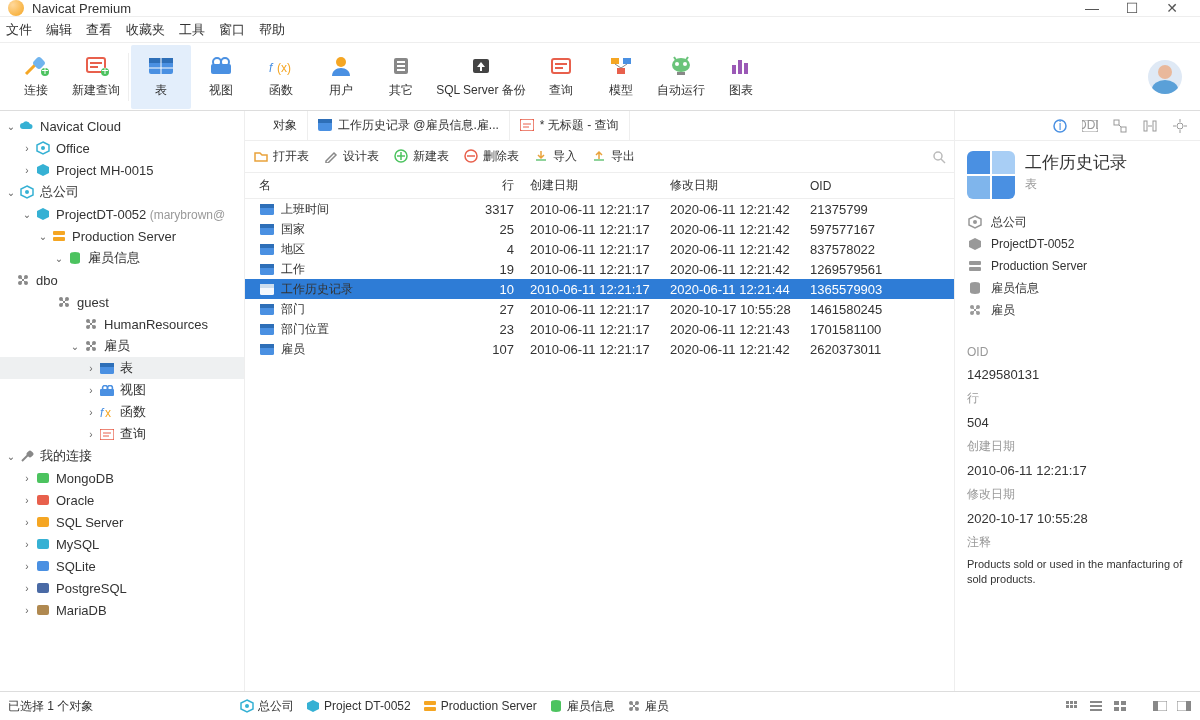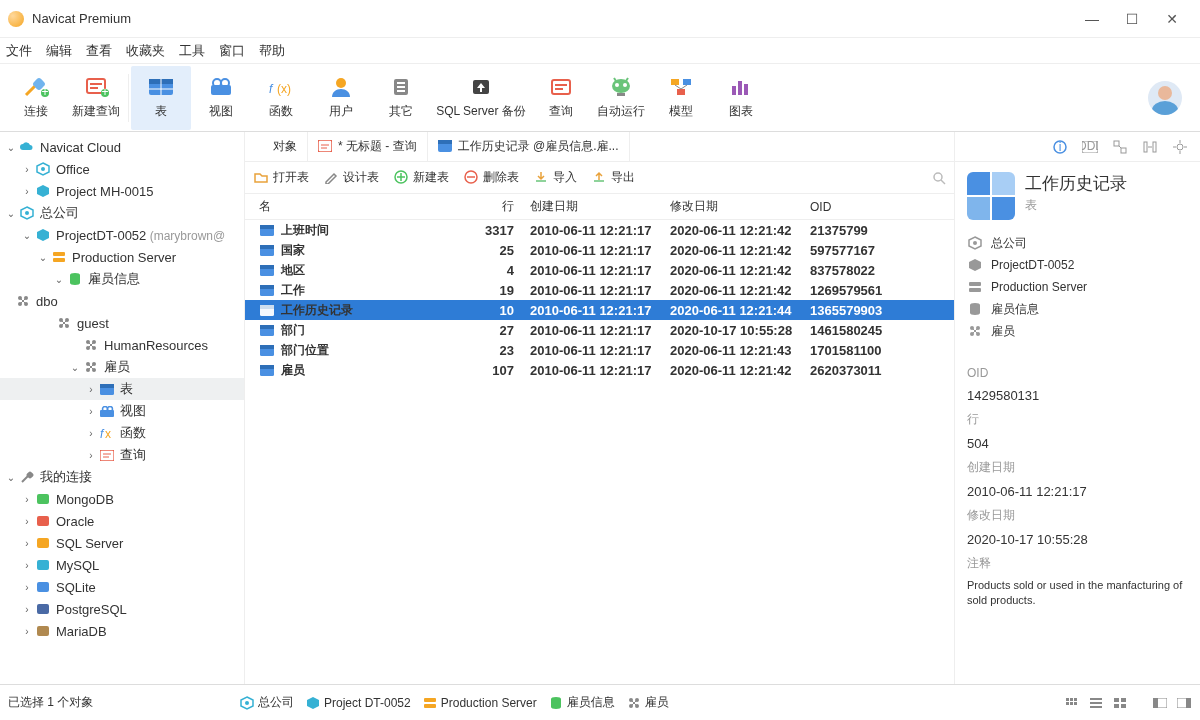--- a/index.html
+++ b/index.html
@@ -1,17 +1,17 @@
 <!DOCTYPE html>
 <html><head>
 <meta charset="utf-8">
 <style>
 *{box-sizing:border-box;margin:0;padding:0;font-family:"Segoe UI","Microsoft YaHei",sans-serif;font-size:12px;color:#333;}
 body{width:1200px;height:720px;overflow:hidden;background:#fff;display:flex;flex-direction:column;}
-.titlebar{height:38px;display:flex;align-items:center;padding:0 8px;border-bottom:1px solid #eee;}
+.titlebar{height:17px;display:flex;align-items:center;padding:0 8px;border-bottom:1px solid #eee;}
 .titlebar .logo{width:16px;height:16px;border-radius:50%;background:radial-gradient(circle at 30% 30%,#ffd89b,#f5a623);margin-right:8px;display:inline-block;}
 .titlebar .title{flex:1;font-size:13px;}
 .winbtn{width:40px;height:30px;display:flex;align-items:center;justify-content:center;font-size:14px;color:#555;}
 .menubar{height:26px;display:flex;align-items:center;padding:0 6px;gap:14px;border-bottom:1px solid #eee;}
 .menubar span{font-size:13px;}
 .toolbar{height:68px;display:flex;align-items:center;padding:0 6px;border-bottom:1px solid #ddd;}
 .tbtn{width:60px;height:64px;display:flex;flex-direction:column;align-items:center;justify-content:center;gap:4px;border-radius:2px;}
 .tbtn.wide{width:100px;}
 .tbtn.active{background:#e3eefb;}
 .tico{width:28px;height:24px;display:flex;align-items:center;justify-content:center;}
@@ -45,39 +45,39 @@
 .c2{width:70px;text-align:right;padding-right:16px;}
 .c3{width:140px;}
 .c4{width:140px;}
 .c5{flex:1;}
 .rows{flex:1;overflow:auto;}
 .row{height:20px;display:flex;align-items:center;font-size:13px;}
 .row.sel{background:#2e7cd6;}
 .row.sel .cell{color:#fff;}
 .row .c1{display:flex;align-items:center;gap:6px;}
 .row .ric{width:16px;height:14px;display:flex;align-items:center;justify-content:center;}
-.cell{font-size:13px;font-weight:bold;}
+.cell{font-size:13px;}
 .rpanel{width:245px;display:flex;flex-direction:column;overflow:hidden;}
 .ricons{height:30px;display:flex;align-items:center;justify-content:flex-end;gap:14px;padding:0 12px;border-bottom:1px solid #eee;color:#888;}
 .ricons .ri{width:16px;height:16px;display:flex;align-items:center;justify-content:center;}
 .rhead{display:flex;padding:10px 12px;gap:10px;}
 .ricon-big{width:48px;height:48px;display:grid;grid-template-columns:1fr 1fr;grid-template-rows:1fr 1fr;gap:2px;border-radius:6px;overflow:hidden;}
 .ricon-big div{background:#4a90e2;}
 .ricon-big div:nth-child(2){background:#a8cef5;}
 .ricon-big div:nth-child(3){background:#7fb5ec;}
 .rtitle{font-size:17px;font-weight:500;}
 .rsub{color:#999;margin-top:2px;}
 .rlist{padding:2px 12px 10px;}
 .rrow{display:flex;align-items:center;gap:8px;height:22px;font-size:13px;}
 .rrow .rri{width:16px;height:16px;display:flex;align-items:center;justify-content:center;color:#888;}
 .meta{padding:6px 12px;}
 .mlbl{color:#999;font-size:12px;margin-top:8px;}
 .mval{font-size:13px;margin-top:8px;}
 .mtext{font-size:11px;margin-top:6px;line-height:1.4;}
-.statusbar{height:36px;border-top:1px solid #ddd;display:flex;align-items:center;padding:4px 8px;gap:14px;font-size:12px;}
+.statusbar{height:29px;border-top:1px solid #ddd;display:flex;align-items:center;padding:4px 8px;gap:14px;font-size:12px;}
 .statusbar .sseg{display:flex;align-items:center;gap:4px;}
 .statusbar .sic{width:14px;height:14px;display:flex;align-items:center;justify-content:center;}
 .statusbar .right{margin-left:auto;display:flex;gap:8px;color:#888;}
 .statusbar .right .vb{width:16px;height:14px;display:flex;align-items:center;justify-content:center;border:1px solid transparent;}
 </style>
 </head>
 <body>
 
 <div class="titlebar">
   <span class="logo"></span>
@@ -187,41 +187,41 @@
           <rect x="4" y="4" width="18" height="14" rx="2" fill="none" stroke="#e8604c" stroke-width="2"></rect>
           <line x1="7" y1="9" x2="19" y2="9" stroke="#e8604c" stroke-width="2"></line>
           <line x1="7" y1="13" x2="15" y2="13" stroke="#e8604c" stroke-width="2"></line>
         </svg>
       </span>
     <span class="lbl">查询</span>
   </div>
   <div class="tbtn">
     <span class="tico">
         <svg width="26" height="22">
+          <rect x="3" y="3" width="8" height="6" fill="#f5a623"></rect>
+          <rect x="15" y="3" width="8" height="6" fill="#4a90e2"></rect>
+          <rect x="9" y="13" width="8" height="6" fill="#e8604c"></rect>
+          <line x1="7" y1="9" x2="13" y2="13" stroke="#888"></line>
+          <line x1="19" y1="9" x2="13" y2="13" stroke="#888"></line>
+        </svg>
+      </span>
+    <span class="lbl">模型</span>
+  </div>
+  <div class="tbtn">
+    <span class="tico">
+        <svg width="26" height="22">
           <ellipse cx="13" cy="10" rx="9" ry="7" fill="#6ac47a"></ellipse>
           <circle cx="9" cy="9" r="2" fill="#fff"></circle>
           <circle cx="17" cy="9" r="2" fill="#fff"></circle>
           <line x1="6" y1="2" x2="8" y2="5" stroke="#6ac47a" stroke-width="2"></line>
           <line x1="20" y1="2" x2="18" y2="5" stroke="#6ac47a" stroke-width="2"></line>
           <rect x="9" y="17" width="8" height="3" fill="#888"></rect>
         </svg>
       </span>
     <span class="lbl">自动运行</span>
-  </div>
-  <div class="tbtn">
-    <span class="tico">
-        <svg width="26" height="22">
-          <rect x="3" y="3" width="8" height="6" fill="#f5a623"></rect>
-          <rect x="15" y="3" width="8" height="6" fill="#4a90e2"></rect>
-          <rect x="9" y="13" width="8" height="6" fill="#e8604c"></rect>
-          <line x1="7" y1="9" x2="13" y2="13" stroke="#888"></line>
-          <line x1="19" y1="9" x2="13" y2="13" stroke="#888"></line>
-        </svg>
-      </span>
-    <span class="lbl">模型</span>
   </div>
   <div class="tbtn">
     <span class="tico">
         <svg width="26" height="22">
           <rect x="4" y="10" width="4" height="9" fill="#9b59b6"></rect>
           <rect x="10" y="5" width="4" height="14" fill="#9b59b6"></rect>
           <rect x="16" y="8" width="4" height="11" fill="#9b59b6"></rect>
         </svg>
       </span>
     <span class="lbl">图表</span>
@@ -475,35 +475,35 @@
   </div>
 
   <div class="center">
     <div class="tabs">
       <div class="tab first">
           <span>对象</span>
         </div>
       <div class="tab">
         <span class="tic">
             <svg width="14" height="12">
+              <rect width="14" height="12" rx="2" fill="#4a90e2"></rect>
+              <rect width="14" height="4" fill="#2e6fb8"></rect>
+            </svg>
+          </span>
+        <span>工作历史记录 @雇员信息.雇...</span>
+      </div>
+      <div class="tab">
+        <span class="tic">
+            <svg width="14" height="12">
               <rect width="14" height="12" rx="2" fill="none" stroke="#e8604c" stroke-width="1.5"></rect>
               <line x1="3" y1="5" x2="11" y2="5" stroke="#e8604c"></line>
               <line x1="3" y1="8" x2="9" y2="8" stroke="#e8604c"></line>
             </svg>
           </span>
         <span>* 无标题 - 查询</span>
-      </div>
-      <div class="tab">
-        <span class="tic">
-            <svg width="14" height="12">
-              <rect width="14" height="12" rx="2" fill="#4a90e2"></rect>
-              <rect width="14" height="4" fill="#2e6fb8"></rect>
-            </svg>
-          </span>
-        <span>工作历史记录 @雇员信息.雇...</span>
       </div>
     </div>
     <div class="subbar">
       <div class="sbtn">
           <span class="sic">
             <svg width="14" height="12">
               <path d="M1 3h5l2 2h5v6H1z" fill="none" stroke="#e9a23b" stroke-width="1.5"></path>
             </svg>
           </span>
           <span>打开表</span>

